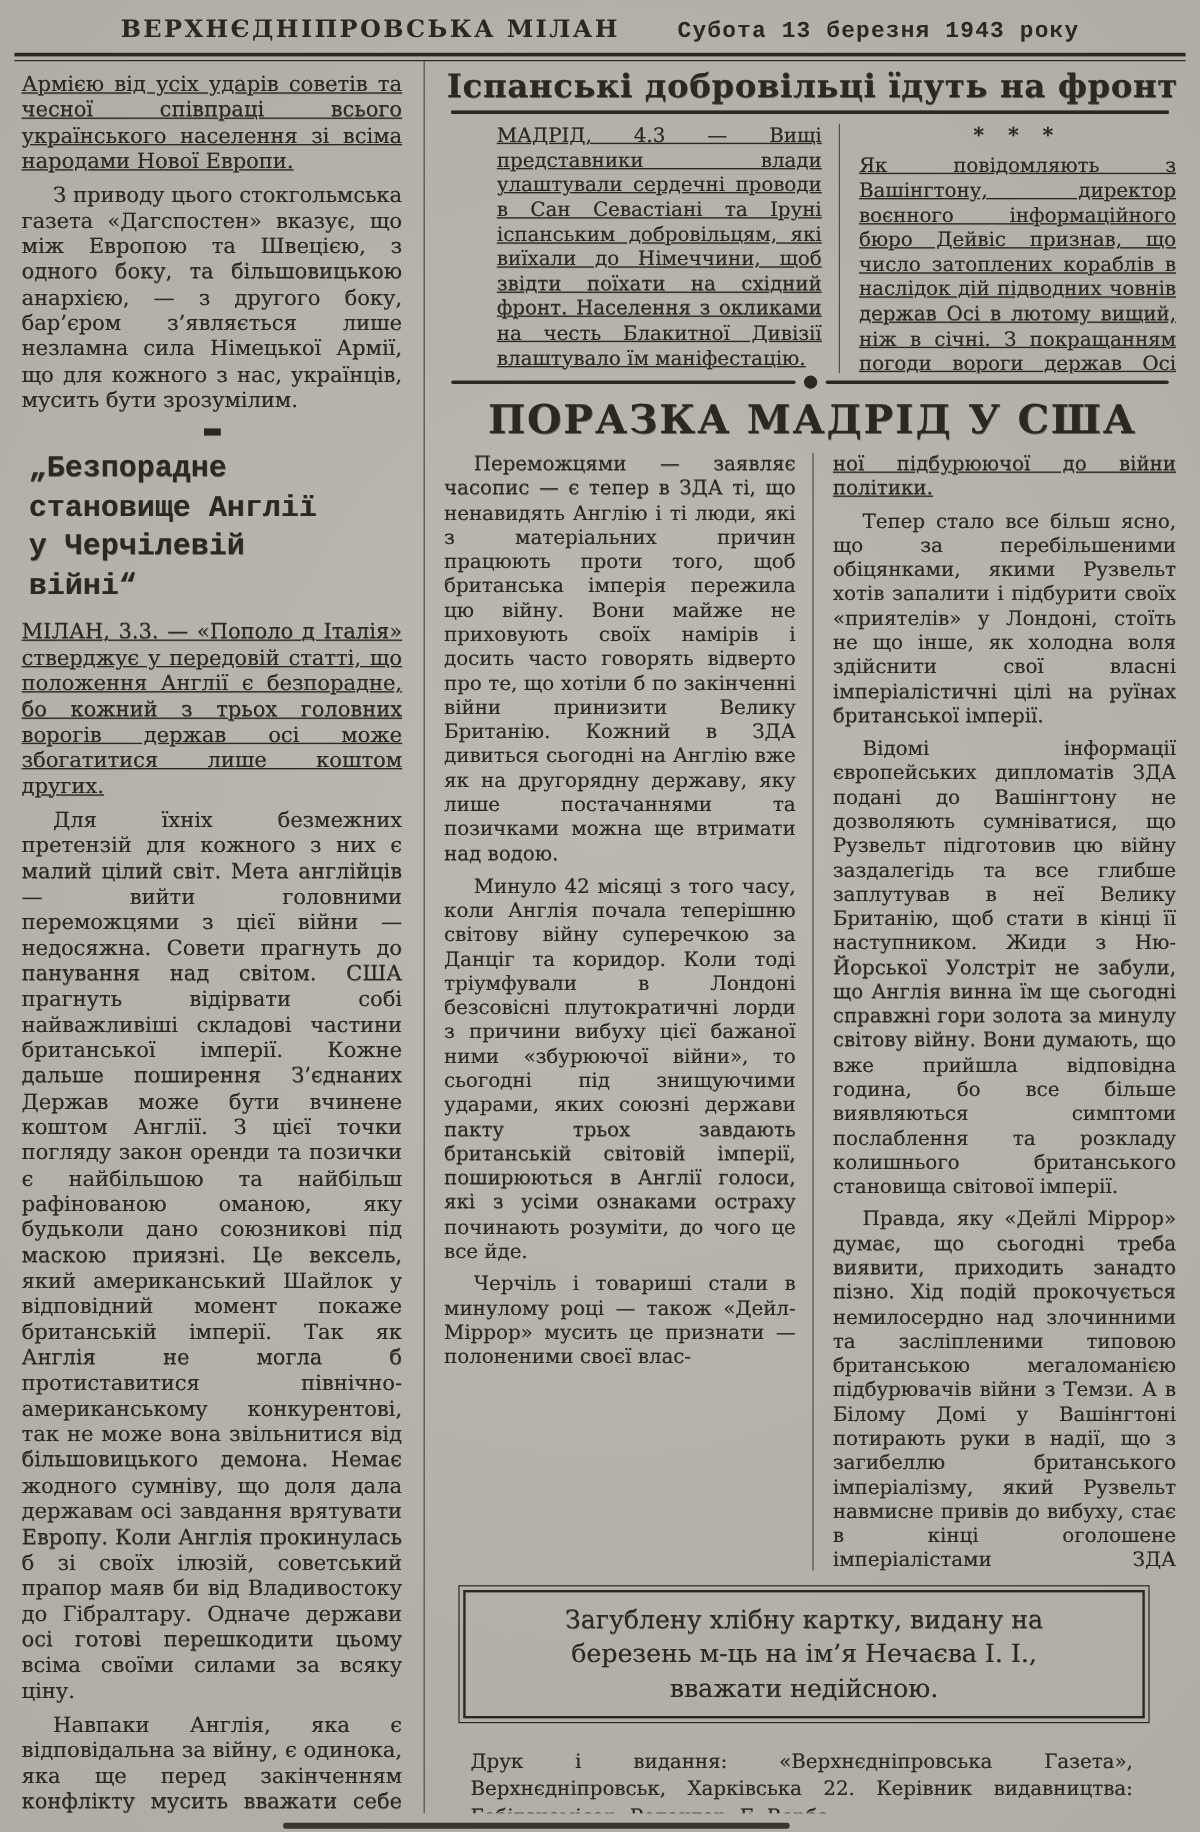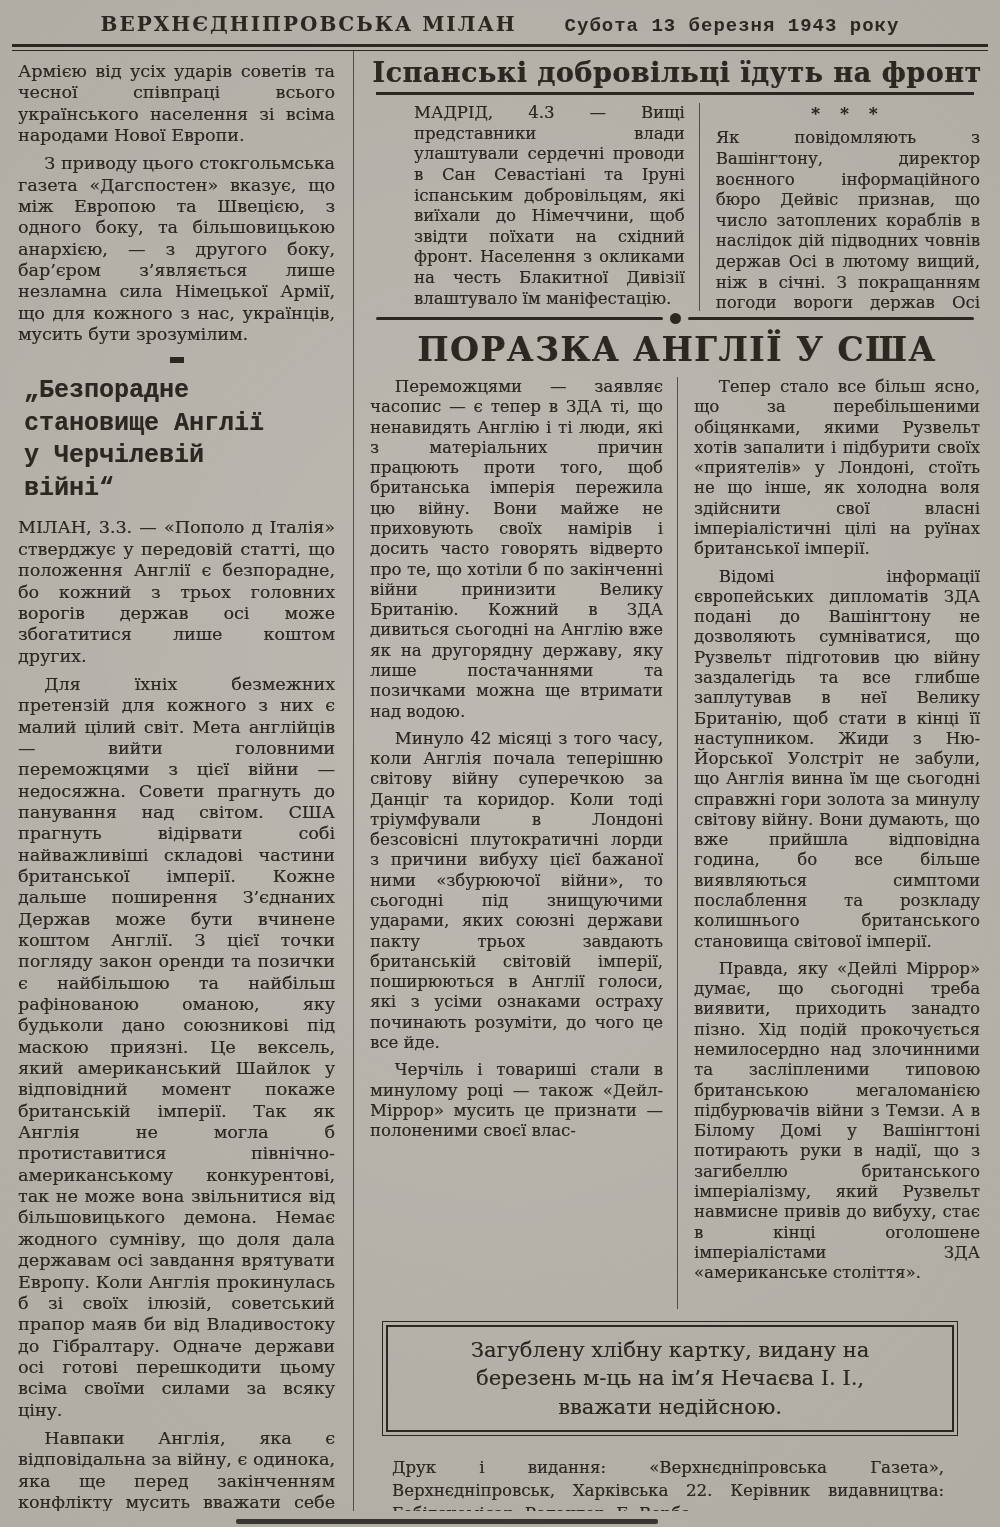--- a/index.html
+++ b/index.html
@@ -25,21 +25,21 @@
   .col-left{
     width:342px;flex:none;box-sizing:border-box;
     padding:10px 18px 0 6px;
     border-right:1px solid #524f46;
     font-size:17.5px;line-height:1.22;text-align:justify;
     overflow:hidden;
     text-shadow:0.3px 0.2px 0 rgba(43,40,34,0.5);
   }
   .col-main{flex:1;display:flex;flex-direction:column;padding:6px 4px 0 16px;box-sizing:border-box;overflow:hidden;}
   p{margin:0 0 7px 0;text-indent:1.5em;}
-  p.noindent{text-indent:0;}
+  p.noindent{text-indent:0;text-decoration:underline;}
   
   .sq-divider{width:14px;height:6px;background:#2b2822;margin:12px auto 12px auto;}
   .left-article-title{
     font-size:25px;font-weight:bold;line-height:1.3;
     text-align:left;max-width:258px;
     margin:0 0 12px 6px;
     text-indent:0;
     font-family:Liberation Mono, monospace;
   }
   
@@ -111,28 +111,29 @@
         </div>
       </div>
 
       <div class="section-divider">
         <div class="divider-line"></div>
         <div class="divider-dot"></div>
         <div class="divider-line"></div>
       </div>
 
       <div>
-        <div class="defeat-title">ПОРАЗКА АНГЛІЇ У США</div>
+        <div class="defeat-title">ПОРАЗКА МАДРІД У США</div>
         <div class="defeat-cols">
           <div class="defeat-col first">
             <p>Переможцями — заявляє часопис — є тепер в ЗДА ті, що ненавидять Англію і ті люди, які з матеріальних причин працюють проти того, щоб британська імперія пережила цю війну. Вони майже не приховують своїх намірів і досить часто говорять відверто про те, що хотіли б по закінченні війни принизити Велику Британію. Кожний в ЗДА дивиться сьогодні на Англію вже як на другорядну державу, яку лише постачаннями та позичками можна ще втримати над водою.</p>
             <p>Минуло 42 місяці з того часу, коли Англія почала теперішню світову війну суперечкою за Данціг та коридор. Коли тоді тріумфували в Лондоні безсовісні плутократичні лорди з причини вибуху цієї бажаної ними «збурюючої війни», то сьогодні під знищуючими ударами, яких союзні держави пакту трьох завдають британській світовій імперії, поширюються в Англії голоси, які з усіми ознаками остраху починають розуміти, до чого це все йде.</p>
             <p>Черчіль і товариші стали в минулому році — також «Дейл-Міррор» мусить це признати — полоненими своєї влас-</p>
           </div>
           <div class="defeat-col second">
+            <p class="noindent">ної підбурюючої до війни політики.</p>
             <p>Тепер стало все більш ясно, що за перебільшеними обіцянками, якими Рузвельт хотів запалити і підбурити своїх «приятелів» у Лондоні, стоїть не що інше, як холодна воля здійснити свої власні імперіалістичні цілі на руїнах британської імперії.</p>
             <p>Відомі інформації європейських дипломатів ЗДА подані до Вашінгтону не дозволяють сумніватися, що Рузвельт підготовив цю війну заздалегідь та все глибше заплутував в неї Велику Британію, щоб стати в кінці її наступником. Жиди з Ню-Йорської Уолстріт не забули, що Англія винна їм ще сьогодні справжні гори золота за минулу світову війну. Вони думають, що вже прийшла відповідна година, бо все більше виявляються симптоми послаблення та розкладу колишнього британського становища світової імперії.</p>
             <p>Правда, яку «Дейлі Міррор» думає, що сьогодні треба виявити, приходить занадто пізно. Хід подій прокочується немилосердно над злочинними та засліпленими типовою британською мегаломанією підбурювачів війни з Темзи. А в Білому Домі у Вашінгтоні потирають руки в надії, що з загибеллю британського імперіалізму, який Рузвельт навмисне привів до вибуху, стає в кінці оголошене імперіалістами ЗДА «американське століття».</p>
           </div>
         </div>
       </div>
 
       <div class="notice-outer">
         <div class="notice-inner">Загублену хлібну картку, видану на березень м-ць на ім’я Нечаєва І. І., вважати недійсною.</div>
       </div>

